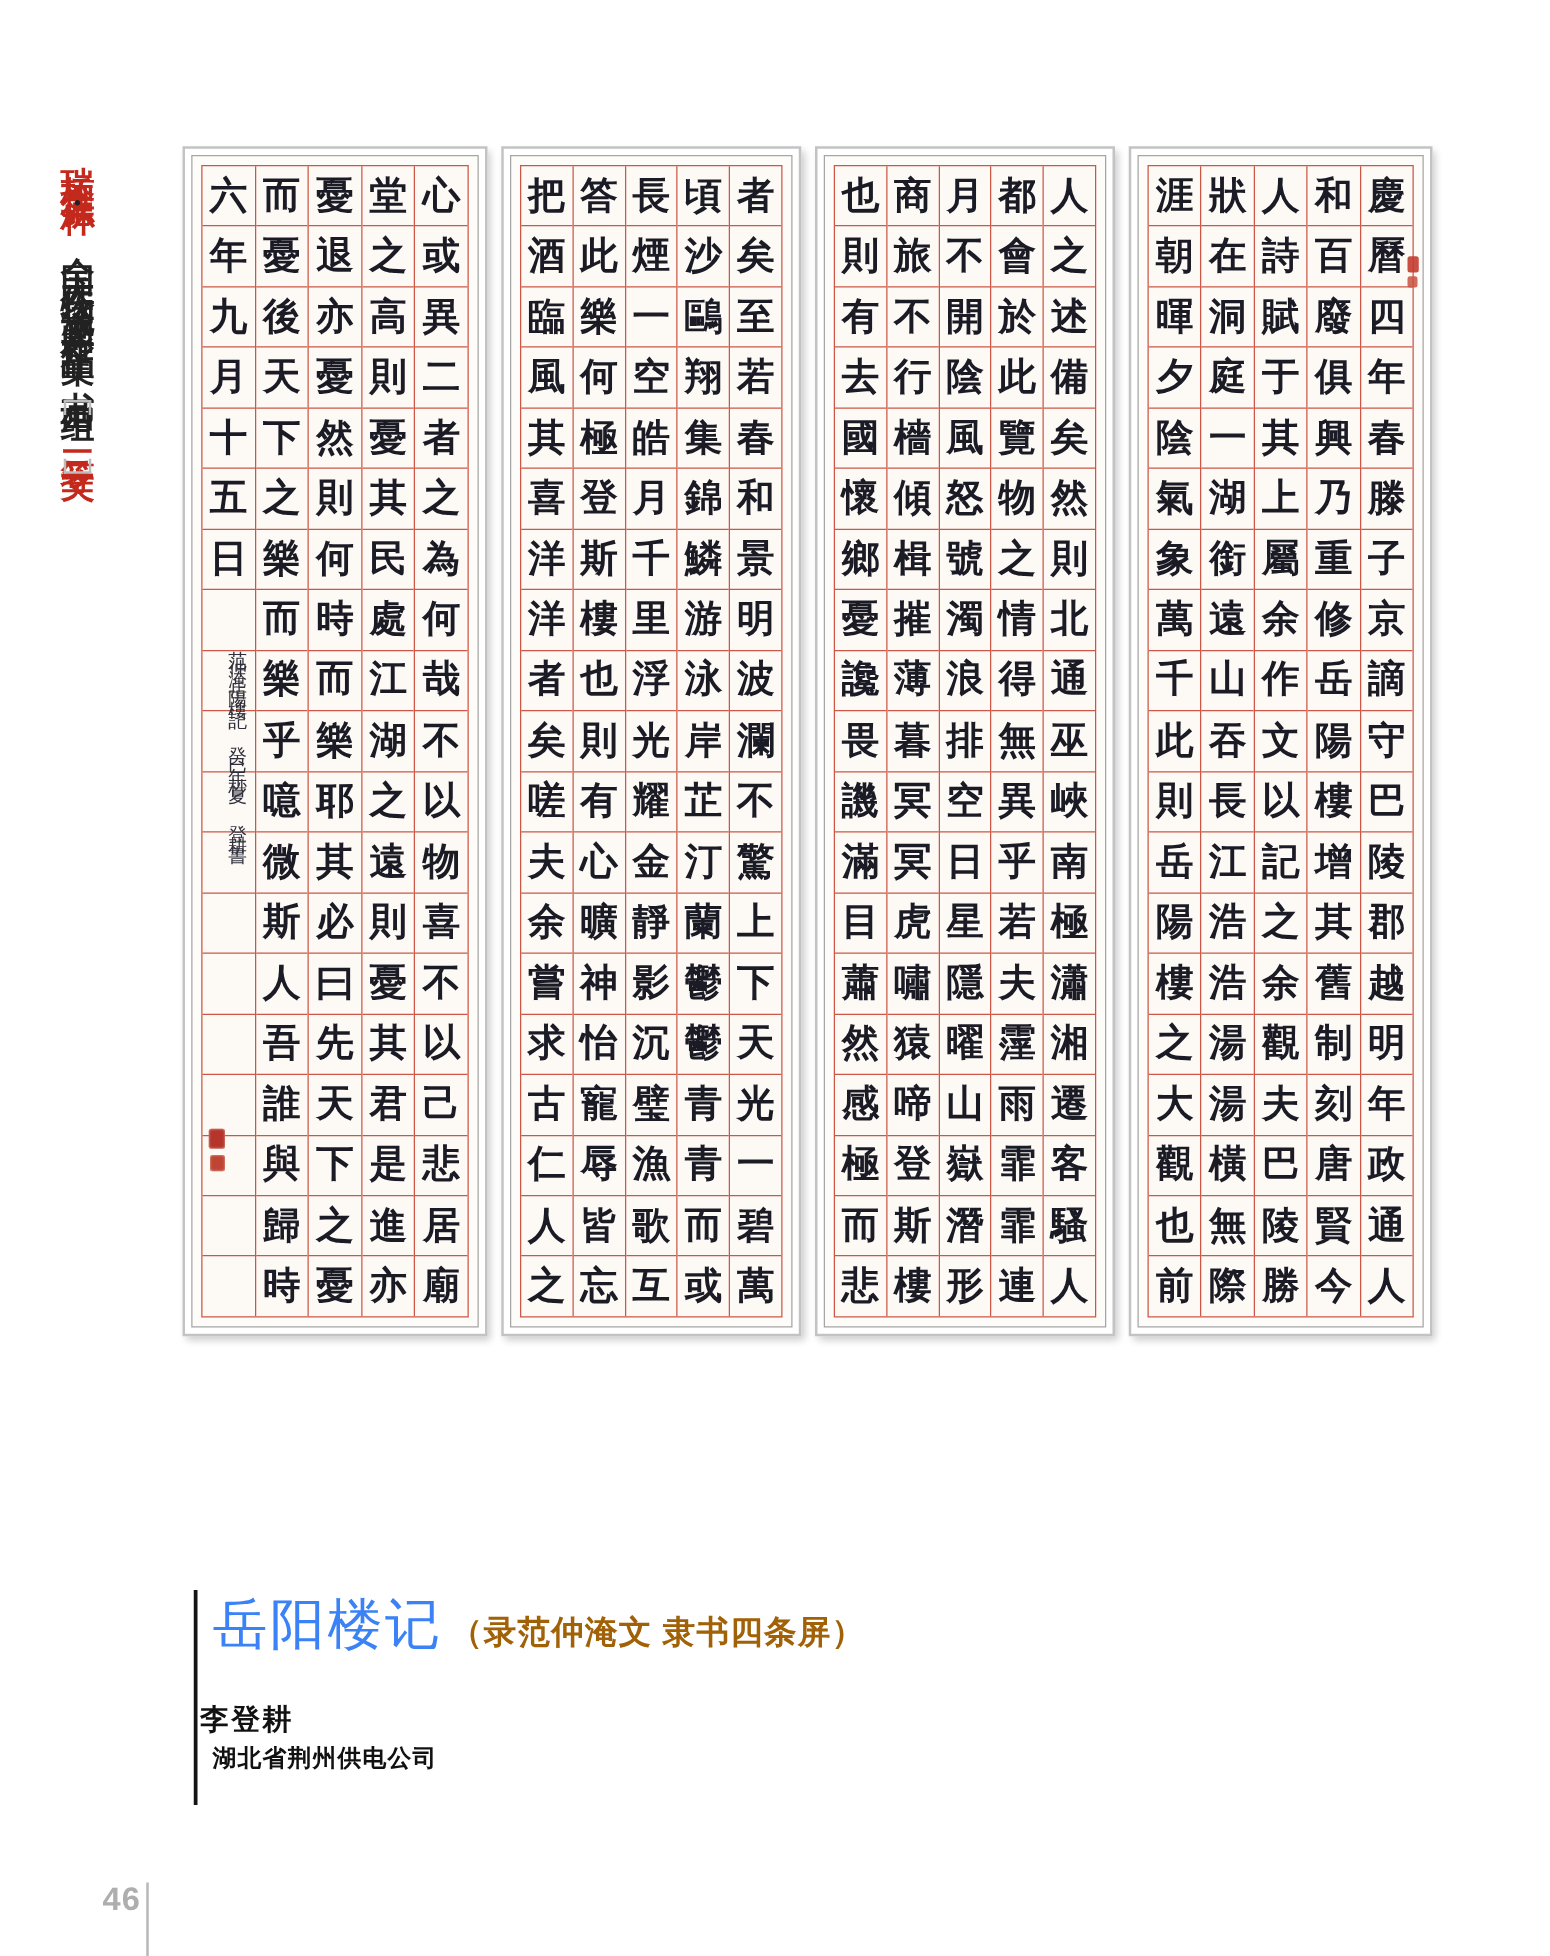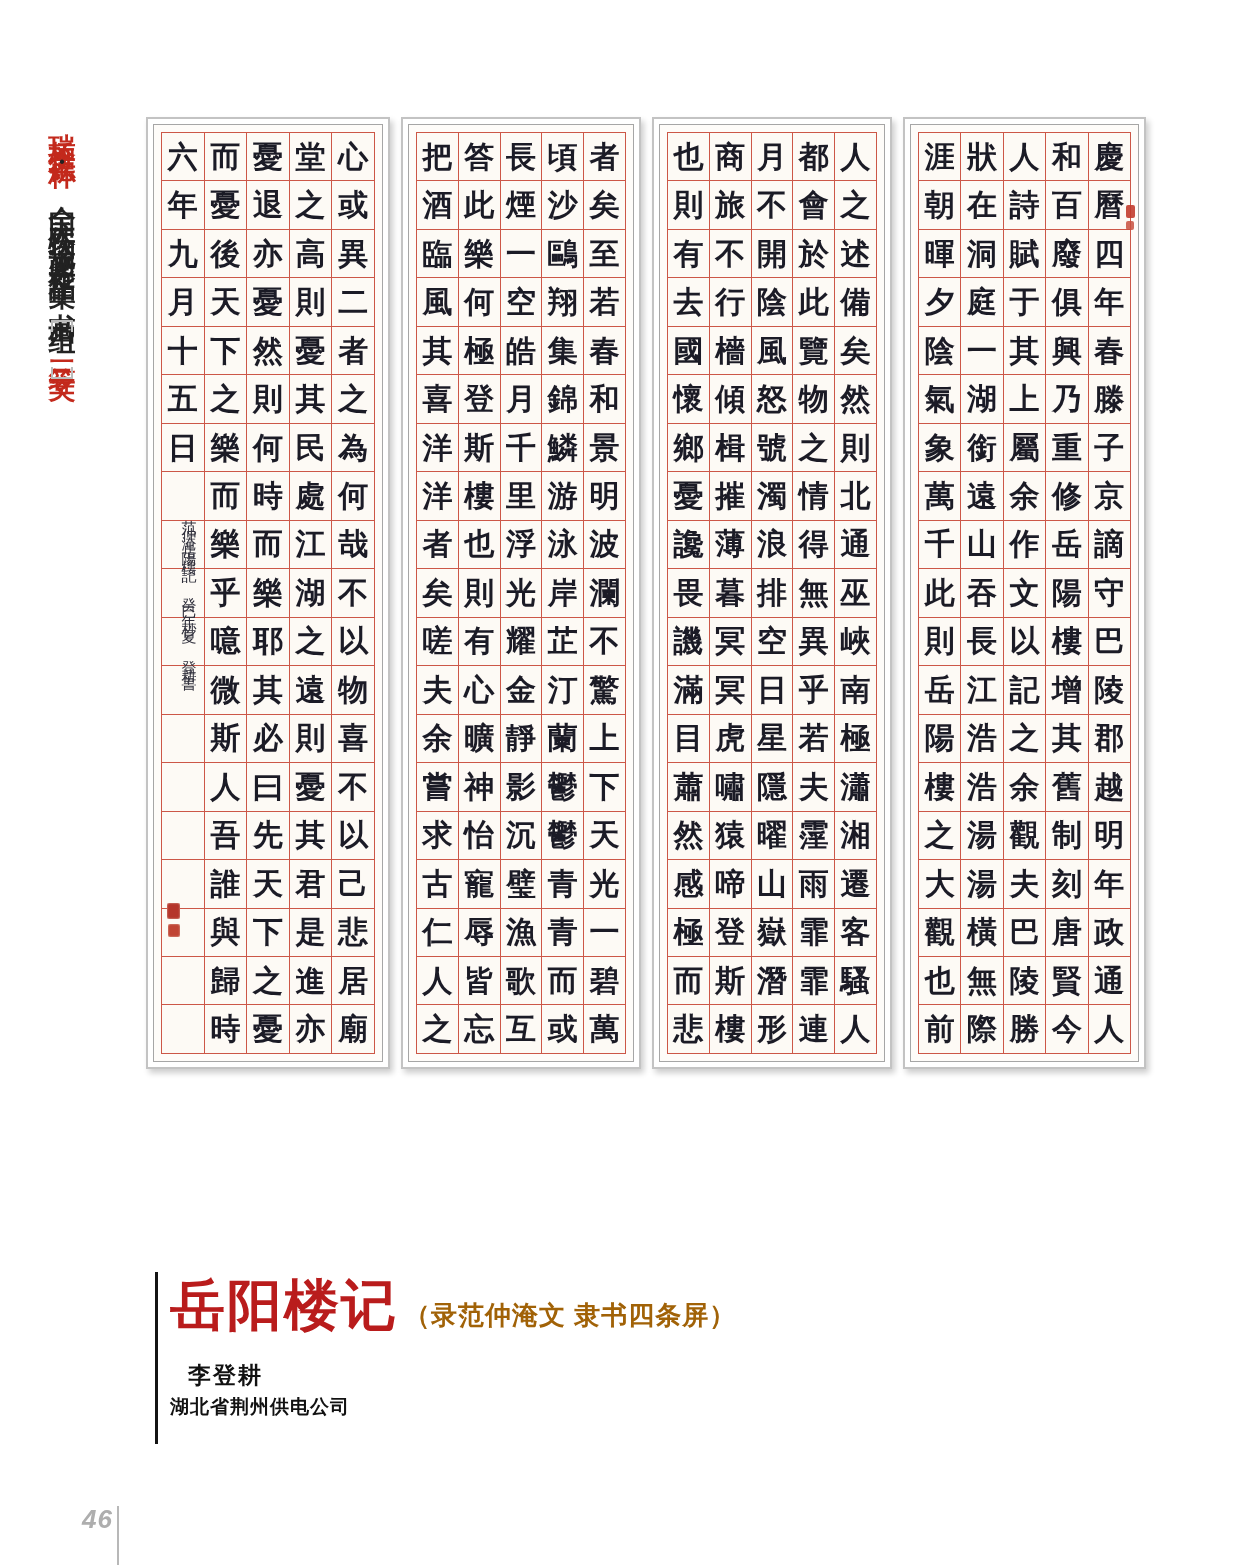--- a/index.html
+++ b/index.html
@@ -56,40 +56,40 @@
   .seal { position:absolute; border-radius:2px; }
   .seal-1 { left:13px; top:778px; width:13px; height:16px; background:#b5352b; box-shadow:inset 0 0 2px #e8c9b9; }
   .seal-2 { left:14px; top:799px; width:12px; height:13px; background:#c04434; box-shadow:inset 0 0 2px #e8c9b9; }
   .seal-top-a { right:3px; top:80px;  width:9px; height:13px; background:#c23c2e; opacity:.9; }
   .seal-top-b { right:4px; top:96px;  width:8px; height:9px;  background:#c8503f; opacity:.85; }
 
   
   .caption-rule { position:absolute; left:155px; top:1272px; width:3px; height:172px; background:#141414; }
   .caption-title-row { position:absolute; left:170px; top:1276px; white-space:nowrap; }
   .artwork-title {
-    font-family:"Liberation Serif","DejaVu Serif",serif; font-weight:bold;
-    font-size:55px; line-height:1.1; color:#b91c1c; letter-spacing:2px;
+    font-family:"Liberation Serif","DejaVu Serif",serif; font-weight:normal;
+    font-size:44px; line-height:1.1; color:#3b82f6; letter-spacing:2px;
   }
   .artwork-subtitle {
     font-family:"Liberation Sans","DejaVu Sans",sans-serif; font-weight:bold;
     font-size:26px; color:#a16207; margin-left:6px; letter-spacing:1px;
   }
   .artist-name {
-    position:absolute; left:188px; top:1360px;
+    position:absolute; left:160px; top:1360px;
     font-weight:bold; font-size:23px; color:#111111; letter-spacing:2px;
   }
   .artist-org {
     position:absolute; left:170px; top:1394px;
     font-weight:bold; font-size:19px; color:#111111; letter-spacing:1px;text-align:center;
   }
 
   
   .page-number {
     position:absolute; left:82px; top:1504px;
-    font-weight:bold; font-size:26px; color:#aeaeae; letter-spacing:1px;font-style:italic;
+    font-weight:bold; font-size:26px; color:#aeaeae; letter-spacing:1px;
   }
   .footer-rule { position:absolute; left:117px; top:1506px; width:2px; height:59px; background:#b8b8b8; }
 </style>
 </head>
 <body>
 
 <div id="page">
 
   <div class="side-title">
     <span class="side-red">瑞桥金德杯</span><span class="side-black seg-gap">·全国大件物流文画影作品集</span><span class="side-black">书画组</span><span class="v-bracket open"></span><span class="side-red">三等奖</span><span class="v-bracket close"></span>

